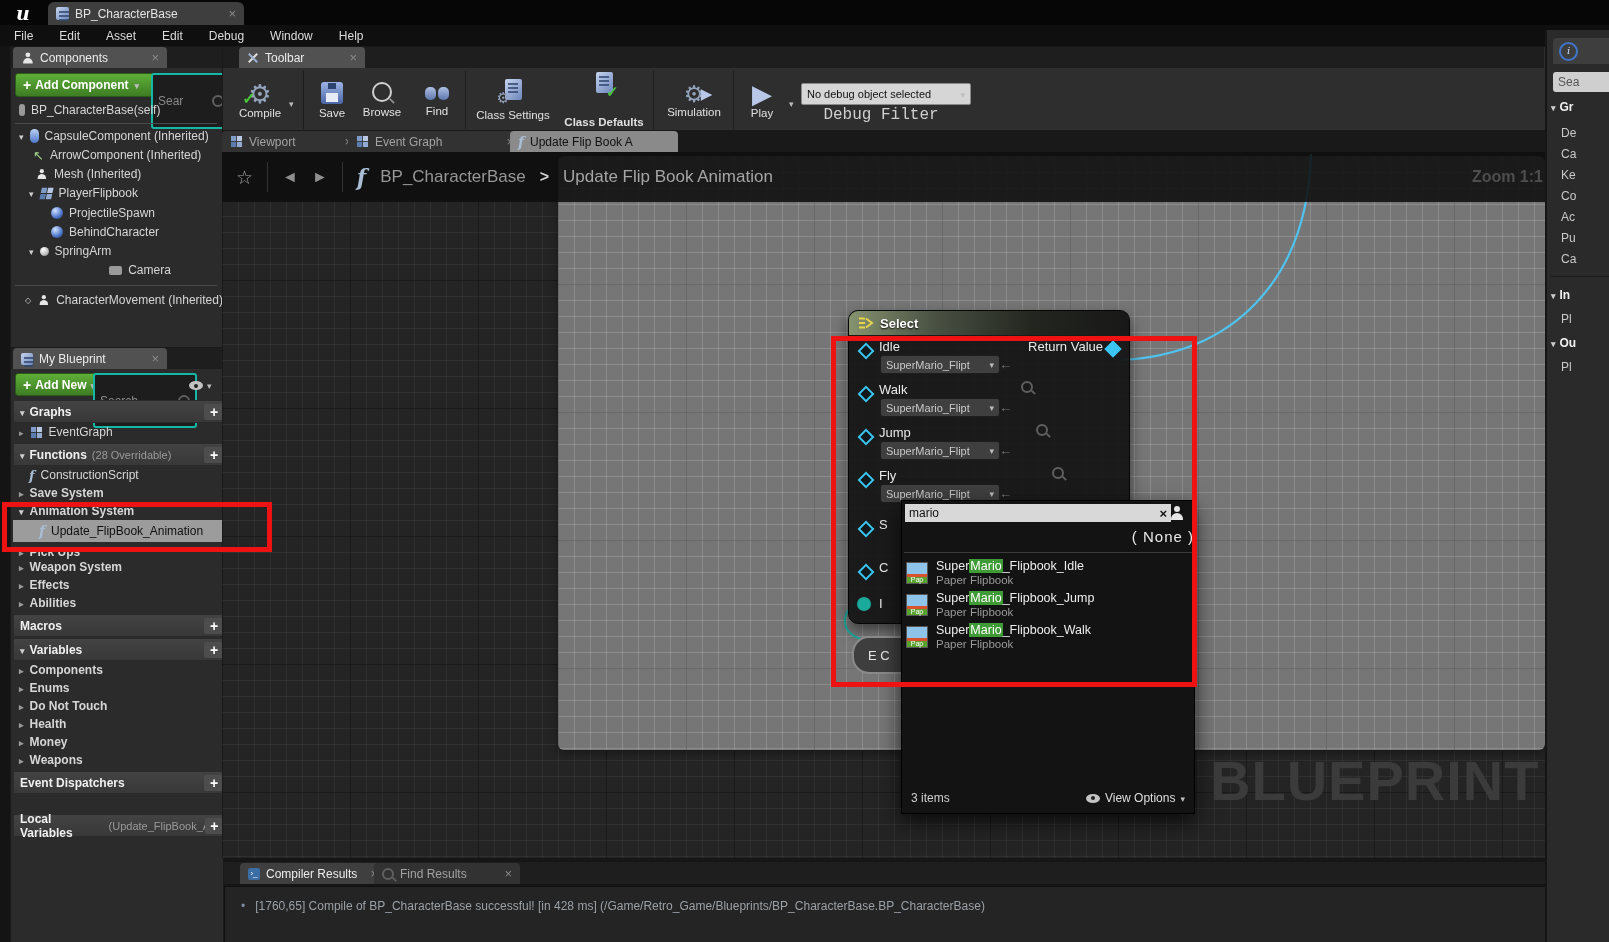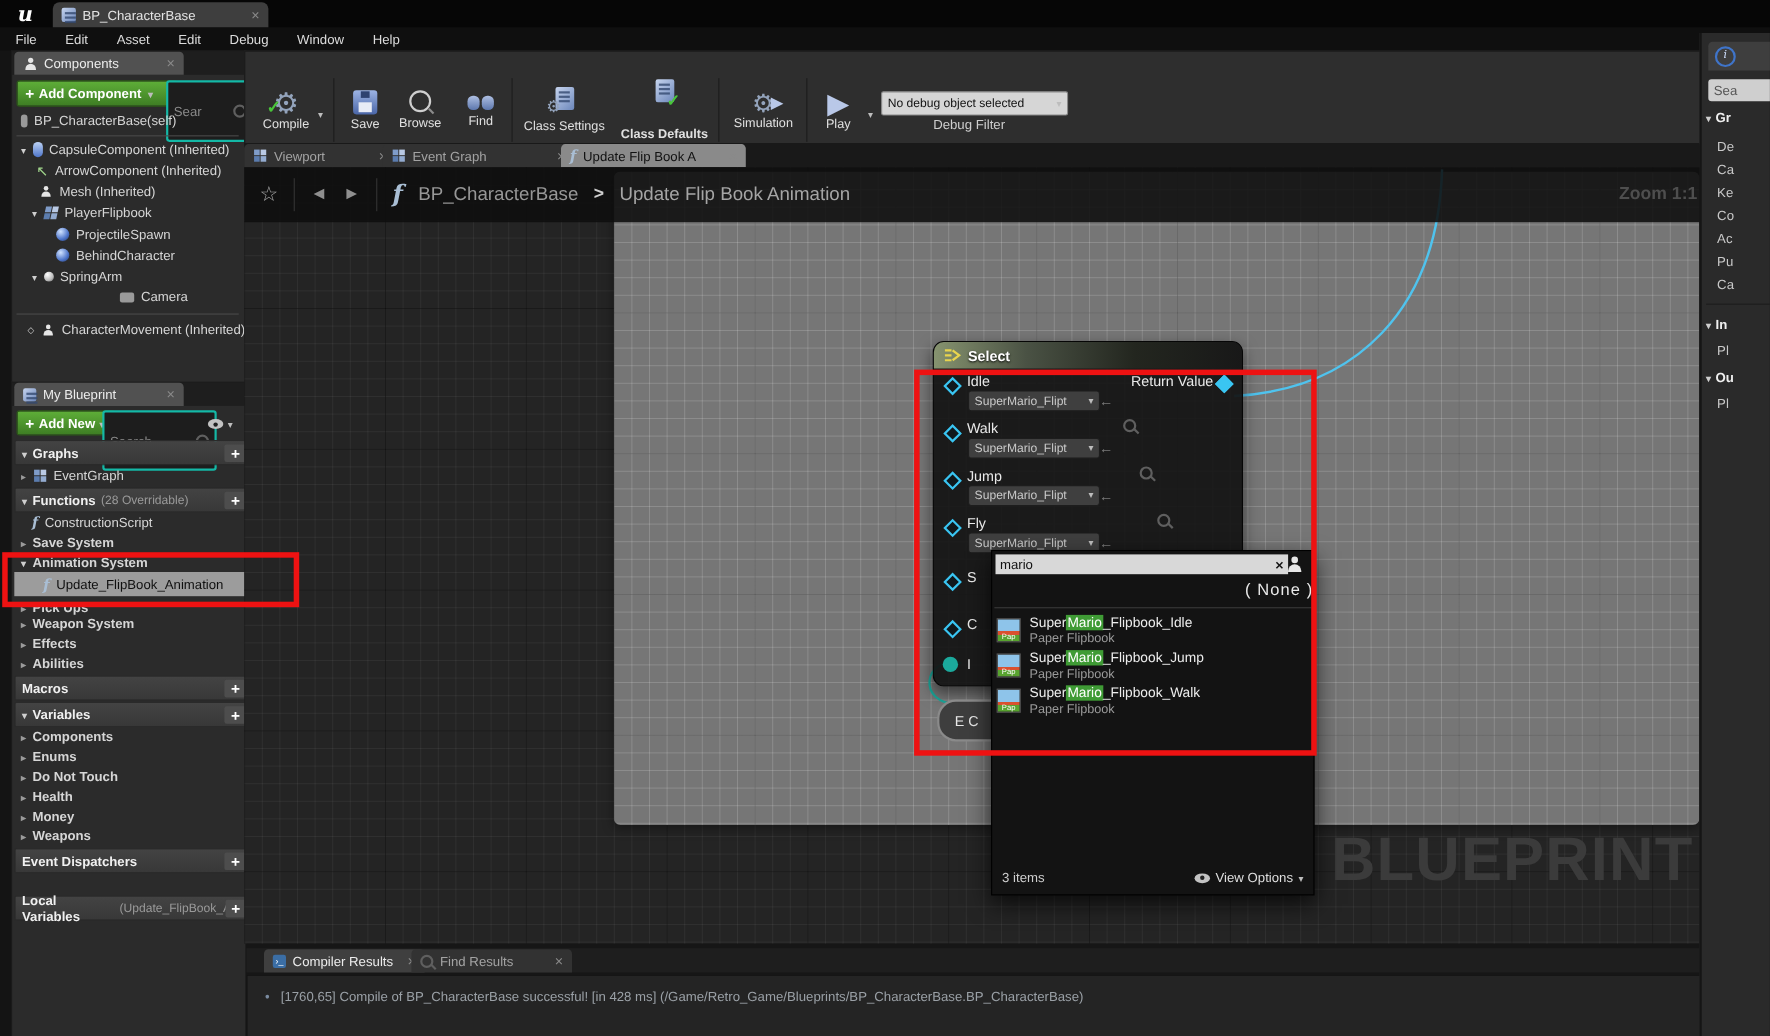--- a/index.html
+++ b/index.html
@@ -298,20 +298,30 @@
   <div class="hdr abs" style="left:2px;top:466px;width:204px;height:21px;">
     <span>Local Variables</span>
     <span class="badge" style="overflow:hidden;white-space:nowrap;">(Update_FlipBook_Ani</span>
     <span class="plusbox" style="margin-left:-14px;">
         <span class="i i-plus"></span>
       </span>
   </div>
 </div>
 
 <div class="abs" style="left:222px;top:46px;width:1323px;height:84px;background:#2e2e2e;border:1px solid #1a1a1a;">
+  <div class="abs" style="left:0;top:0;width:1321px;height:21px;background:#1e1e1e;">
+    <div class="tab abs" style="left:16px;top:0;width:110px;">
+      <span style="width:12px;height:12px;position:relative;display:inline-block;">
+        <span style="position:absolute;left:5px;top:0;width:2px;height:12px;background:#ddd;transform:rotate(45deg);"></span>
+        <span style="position:absolute;left:5px;top:0;width:2px;height:12px;background:#9ab0d0;transform:rotate(-45deg);"></span>
+      </span>
+      <span>Toolbar</span>
+      <span class="i i-close" style="margin-left:auto;"></span>
+    </div>
+  </div>
   <div class="abs flex" style="left:8px;top:25px;width:58px;height:56px;flex-direction:column;justify-content:center;">
     <span style="position:relative;"><span class="i i-gear" style="font-size:26px;"></span><span class="i i-check" style="position:absolute;left:-6px;bottom:0;font-size:16px;"></span></span>
     <span style="font-size:11.5px;color:#e0e0e0;">Compile</span>
   </div>
   <span class="i i-caret abs" style="left:66px;top:50px;"></span>
   <div class="abs" style="left:80px;top:24px;width:1px;height:58px;background:#1c1c1c;"></div>
   <div class="abs flex" style="left:86px;top:25px;width:46px;height:56px;flex-direction:column;justify-content:center;gap:3px;">
     <span class="floppy"></span>
     <span style="font-size:11.5px;color:#e0e0e0;">Save</span>
   </div>
@@ -339,21 +349,21 @@
   </div>
   <div class="abs" style="left:510px;top:24px;width:1px;height:58px;background:#1c1c1c;"></div>
   <div class="abs flex" style="left:516px;top:25px;width:46px;height:56px;flex-direction:column;justify-content:center;">
     <span class="i i-play" style="font-size:26px;"></span>
     <span style="font-size:11.5px;color:#e0e0e0;">Play</span>
   </div>
   <span class="i i-caret abs" style="left:566px;top:50px;"></span>
   <div class="abs flex" style="left:578px;top:36px;width:158px;height:20px;background:#d6d6d6;border:1px solid #8a8a8a;border-radius:2px;color:#111;font-size:11px;padding:0 5px;gap:4px;">
     <span>No debug object selected</span>
     <span class="i i-caret" style="margin-left:auto;"></span>
-    <span style="position:absolute;left:0;top:22px;width:158px;text-align:center;color:#cfcfcf;font-size:12px;">Debug Filter</span>
+    <span style="position:absolute;left:0;top:22px;width:158px;text-align:center;color:#cfcfcf;font-size:16px;font-family:Liberation Mono, monospace;">Debug Filter</span>
   </div>
 </div>
 
 <div class="abs" style="left:222px;top:130px;width:1323px;height:22px;background:#191919;">
   <div class="tab off abs" style="left:0;top:1px;width:122px;">
     <span class="grid4" style="transform:scale(.85);"></span>
     <span>Viewport</span>
     <span class="i i-close" style="margin-left:auto;"></span>
   </div>
   <div class="tab off abs" style="left:126px;top:1px;width:158px;">

